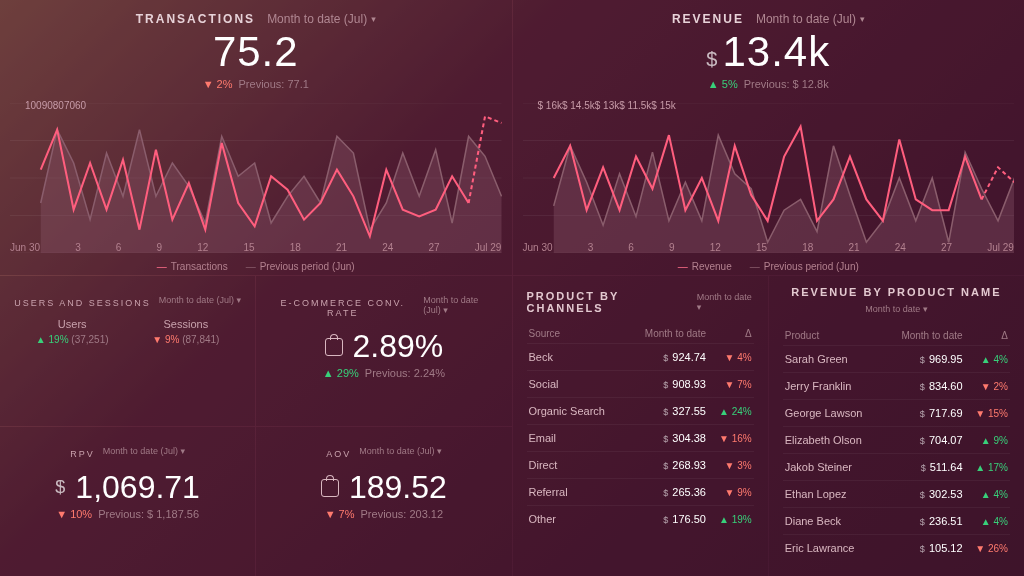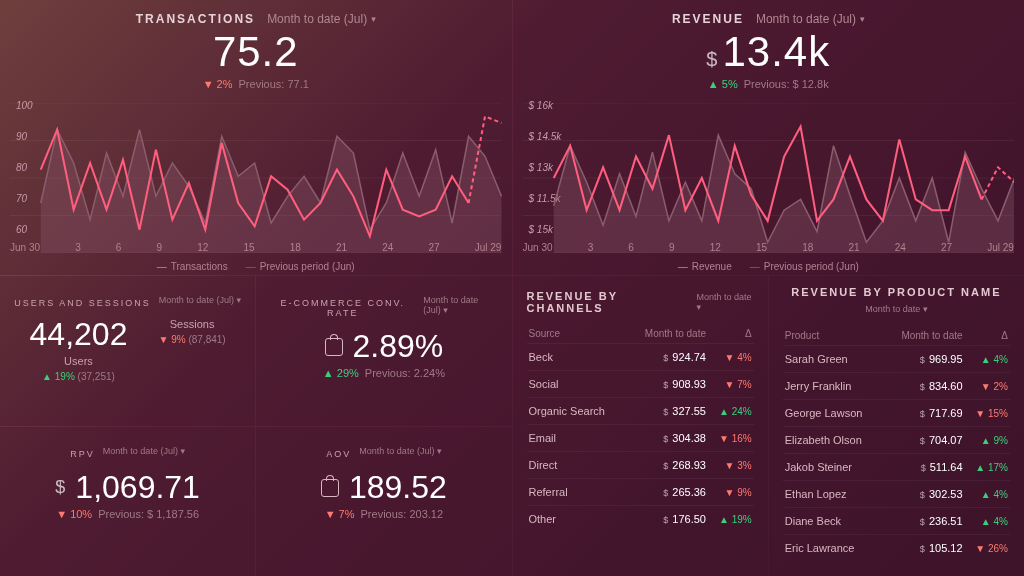--- a/index.html
+++ b/index.html
@@ -32,21 +32,21 @@
   .chart-title { color: #e7d2d8; letter-spacing: 2px; font-weight: 600; font-size: 12px; }
   .period-sel { color: #b08792; font-size: 12px; cursor: pointer; display: inline-flex; align-items: center; gap: 4px; }
   .period-sel .chev { font-size: 9px; }
   .big-value { font-size: 42px; font-weight: 400; color: #fff; margin-top: 2px; letter-spacing: 1px; }
   .big-value .dollar { font-size: 20px; opacity: .7; margin-right: 4px; }
   .delta-row { font-size: 11px; display: flex; justify-content: center; gap: 6px; align-items: center; color: #a07a86; margin-top: 2px; }
   .delta-down { color: #ff7a6e; }
   .delta-up { color: #38d07a; }
   .chart-area { position: absolute; left: 10px; right: 10px; bottom: 22px; height: 150px; }
   .chart-area svg { width: 100%; height: 100%; display: block; }
-  .y-ticks { position: absolute; left: 16px; top: 100px; bottom: 40px; font-size: 10px; color: #c69aa7; display: flex; flex-direction: column; justify-content: space-between; font-style: italic; }
+  .y-ticks { position: absolute; left: 25px; top: 100px; bottom: 40px; font-size: 10px; color: #c69aa7; display: flex; flex-direction: row; justify-content: space-between; }
   .x-axis { position: absolute; left: 10px; right: 10px; bottom: 22px; display: flex; justify-content: space-between; font-size: 10px; color: #b3818f; }
   .legend { position: absolute; left: 0; right: 0; bottom: 3px; text-align: center; font-size: 10px; color: #b3818f; display:flex; gap:18px; justify-content:center; }
   .legend .line1::before { content:"—"; color:#ff6e8a; margin-right:4px; }
   .legend .line2::before { content:"—"; color:#8a5d6c; margin-right:4px; }
 
   
   .small-title { text-align:center; letter-spacing: 2px; font-size: 9px; color:#c9a2ad; margin-top:6px; }
   .small-header { display:flex; justify-content:center; align-items:center; gap:8px; margin-top:6px; }
   .sm-period { font-size:9px; color:#a07a86; cursor:pointer; }
   .two-col { display:flex; justify-content:space-around; margin-top: 8px; }
@@ -188,21 +188,20 @@
     </div>
   </div>
 
   <div class="panel">
     <div class="small-header">
       <span class="small-title">USERS AND SESSIONS</span>
       <span class="sm-period"><span>Month to date (Jul)</span> ▾</span>
     </div>
     <div class="two-col">
       <div class="stat-block">
-        <div class="stat-val">44,202</div>
         <div class="stat-label">Users</div>
         <div class="stat-delta"><span class="delta-up">▲ <span>19%</span></span> <span style="color:#a07a86">(37,251)</span></div>
       </div>
       <div class="stat-block">
         <div class="stat-label">Sessions</div>
         <div class="stat-delta"><span class="delta-down">▼ <span>9%</span></span> <span style="color:#a07a86">(87,841)</span></div>
       </div>
     </div>
   </div>
 
@@ -216,21 +215,21 @@
       <span>2.89%</span>
     </div>
     <div class="delta-row" style="justify-content:center">
       <span class="delta-up">▲ <span>29%</span></span>
       <span>Previous: 2.24%</span>
     </div>
   </div>
 
   <div class="panel tbl-panel">
     <div class="tbl-title-row">
-      <span class="tbl-title">REVENUE BY CHANNELS</span>
+      <span class="tbl-title">PRODUCT BY CHANNELS</span>
       <span class="sm-period"><span>Month to date</span> ▾</span>
     </div>
     <table>
       <thead>
           <tr>
         <th>Source</th>
         <th class="r">Month to date</th>
         <th class="r">Δ</th>
       </tr>
         </thead>

